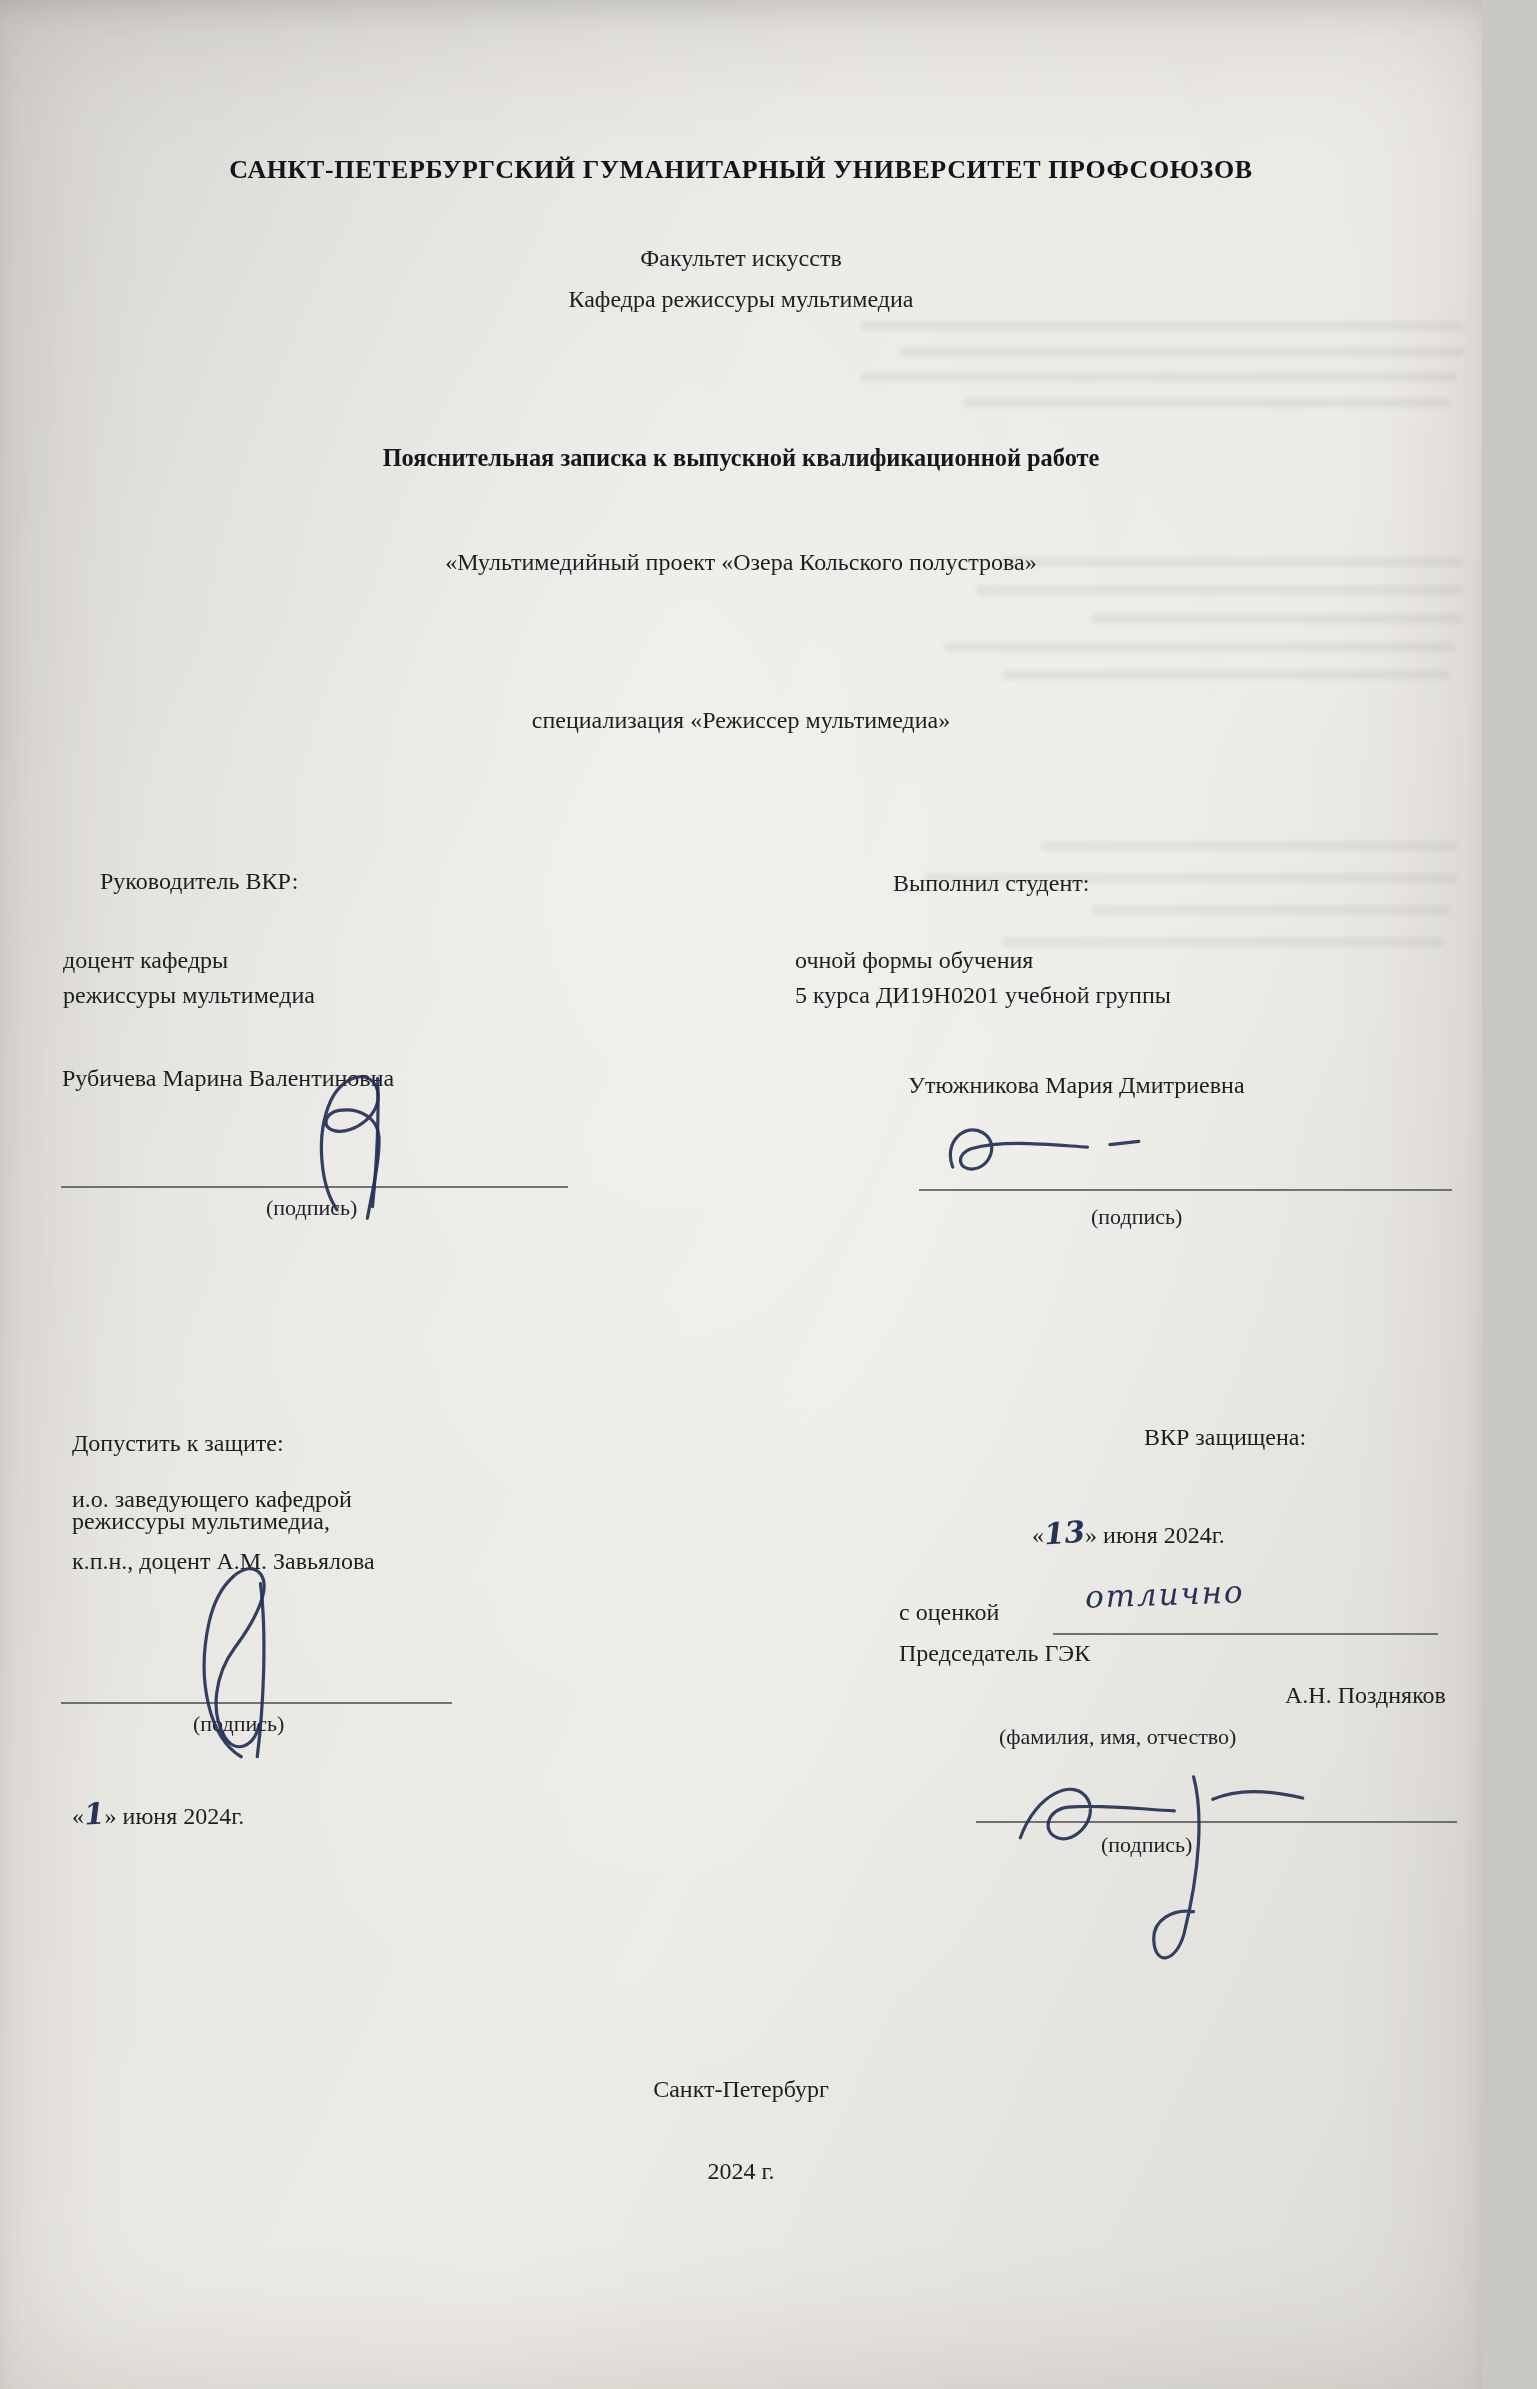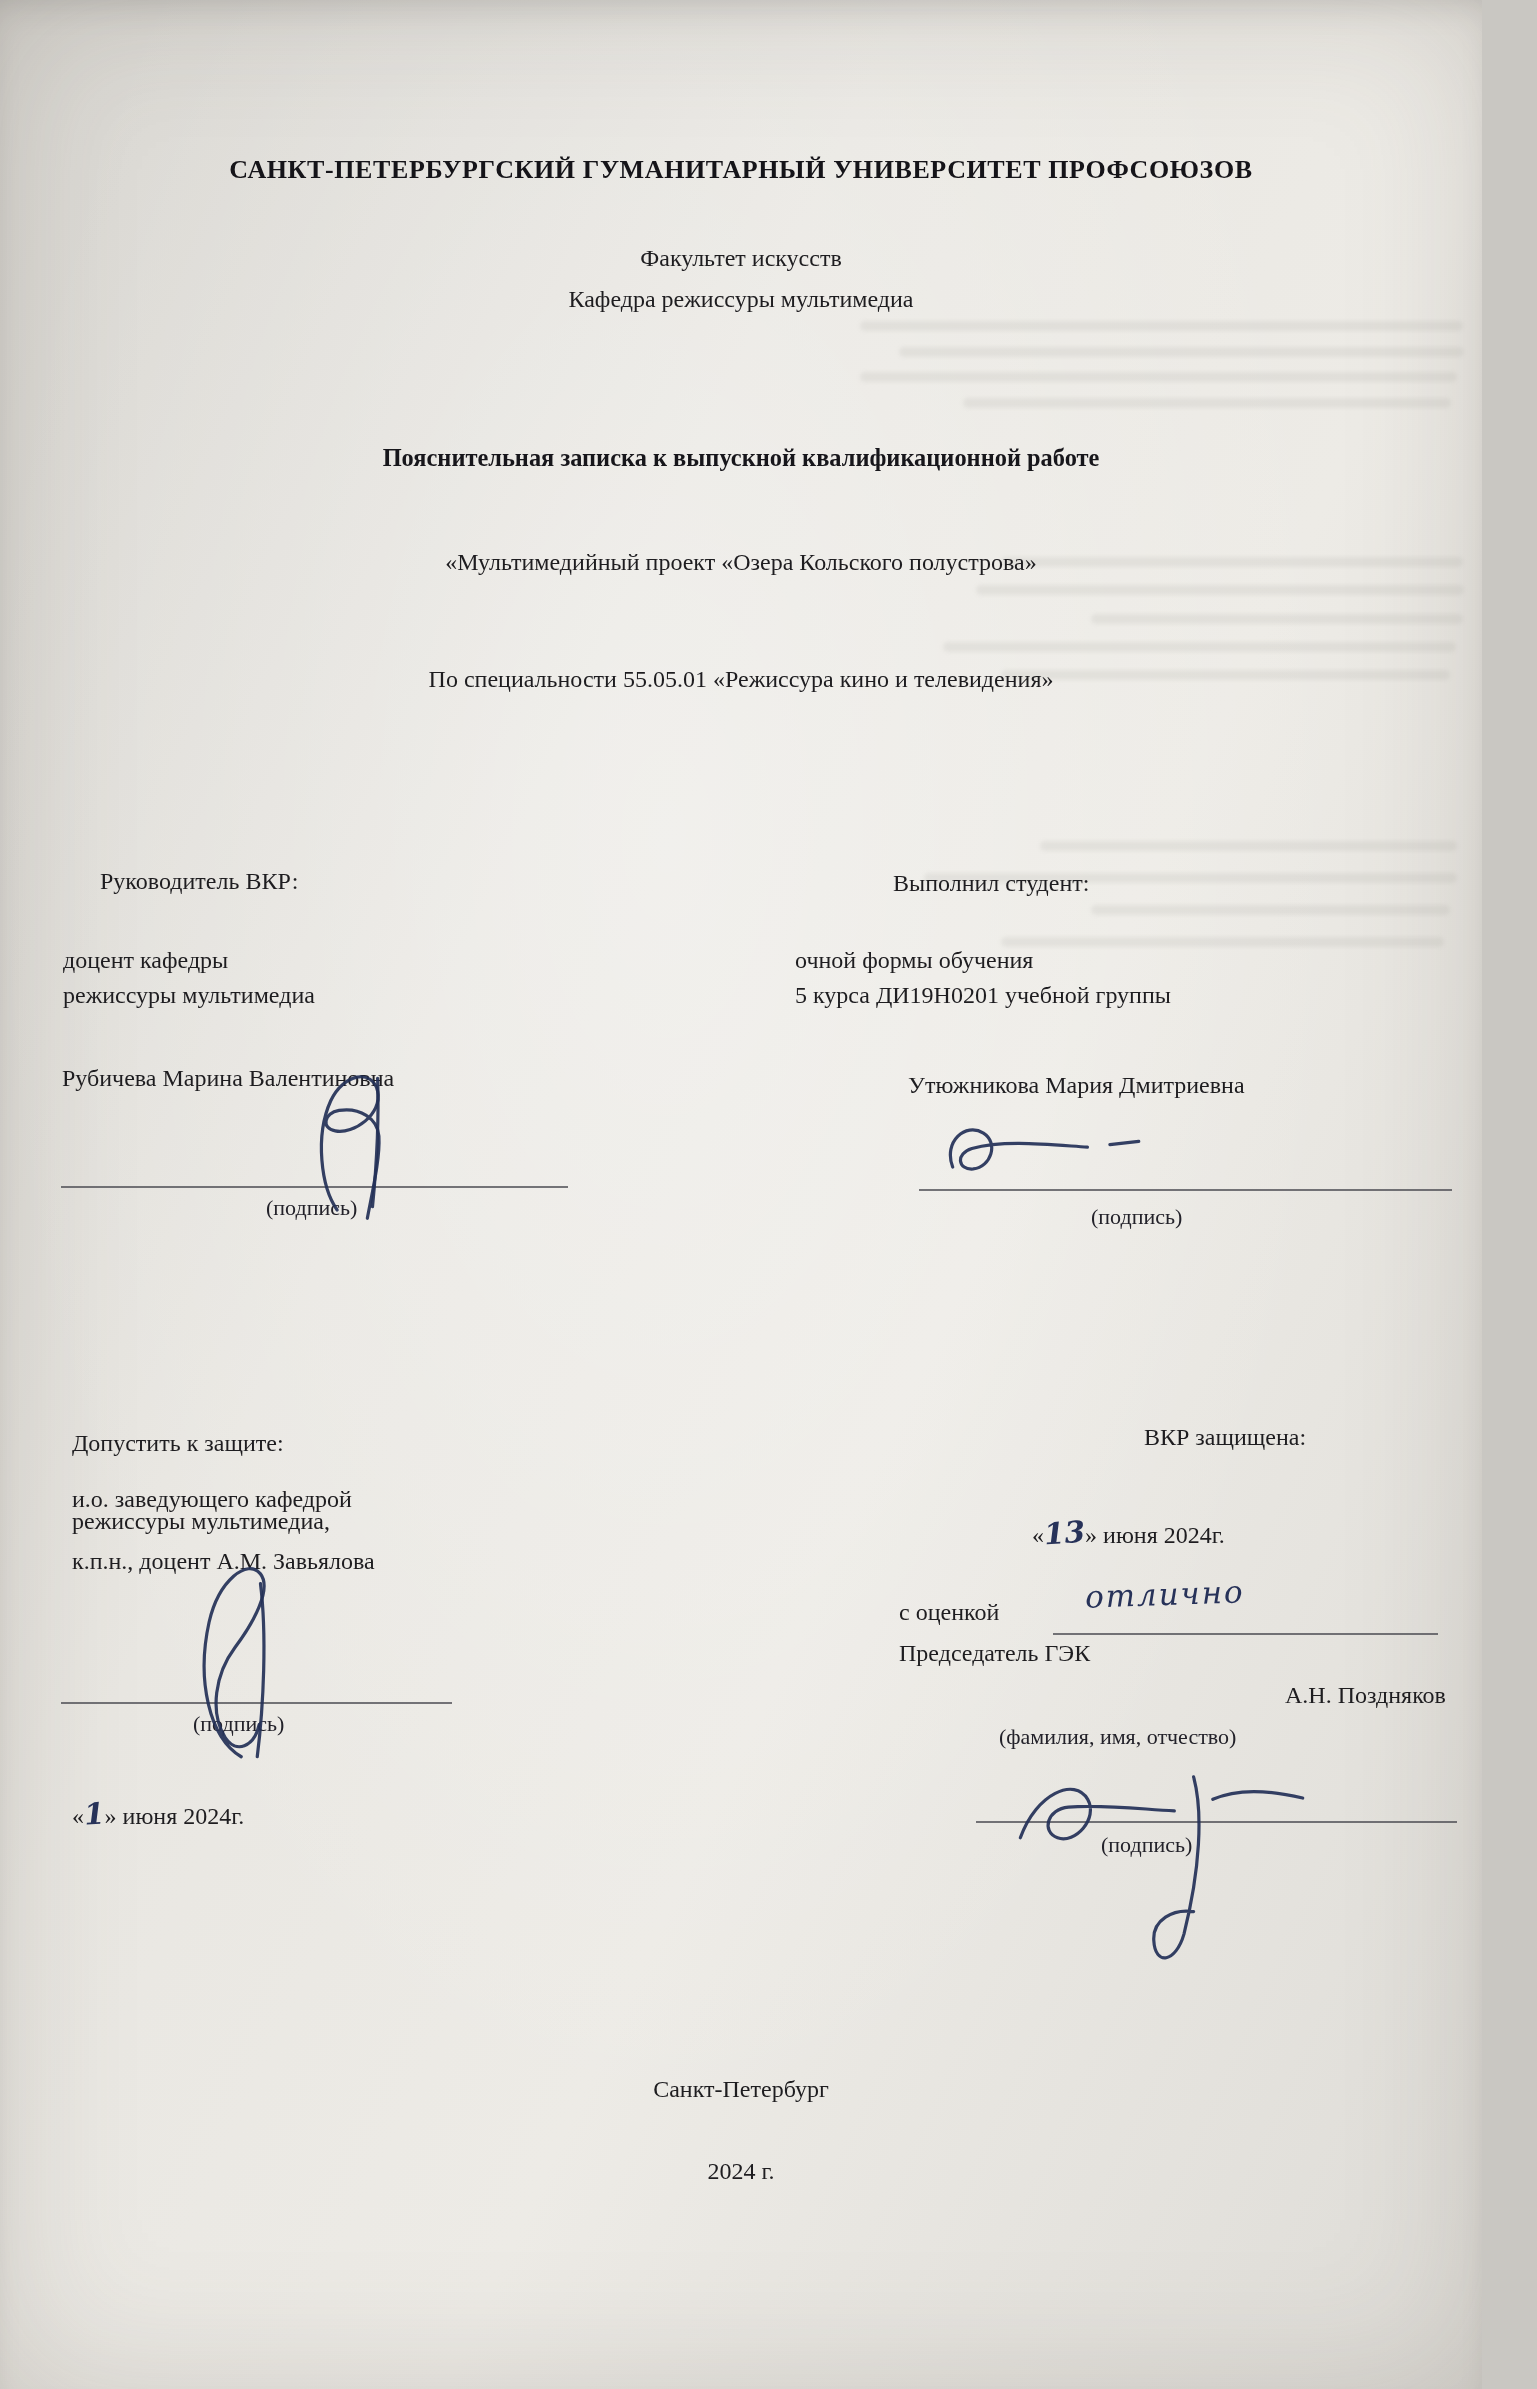--- a/index.html
+++ b/index.html
@@ -52,21 +52,21 @@
     <div class="ghost" style="left:1091px;top:905px;width:359px;"></div>
     <div class="ghost" style="left:1001px;top:937px;width:443px;"></div>
   </div>
 
   <div class="center h-uni" style="top:155px;">САНКТ-ПЕТЕРБУРГСКИЙ ГУМАНИТАРНЫЙ УНИВЕРСИТЕТ ПРОФСОЮЗОВ</div>
   <div class="center line" style="top:286px;">Кафедра режиссуры мультимедиа</div>
   <div class="center line" style="top:245px;">Факультет искусств</div>
 
   <div class="center line" style="top:549px;">«Мультимедийный проект «Озера Кольского полустрова»</div>
   <div class="center h-doc" style="top:444px;">Пояснительная записка к выпускной квалификационной работе</div>
-  <div class="center line" style="top:666px;">По специальности 55.05.01 «Режиссура кино и телевидения»</div>
+  <div class="center line" style="top:707px;">специализация «Режиссер мультимедиа»</div>
 
   <div class="abs line" style="left:100px;top:868px;">Руководитель ВКР:</div>
   <div class="abs line" style="left:63px;top:947px;">доцент кафедры</div>
   <div class="abs line" style="left:63px;top:982px;">режиссуры мультимедиа</div>
   <div class="abs line" style="left:62px;top:1065px;">Рубичева Марина Валентиновна</div>
   <div class="sig-line" style="left:61px;top:1186px;width:507px;"></div>
   <div class="abs cap" style="left:266px;top:1195px;">(подпись)</div>
   <svg class="sig" style="left:276px;top:1059px;" width="148" height="167" viewBox="0 0 230 260">
     <path d="M95 235 C70 200 60 120 85 65 C105 22 150 15 158 50 C166 86 120 118 92 112 C70 108 74 84 98 80 C130 75 158 92 160 120 C162 155 150 205 142 248"></path>
     <path d="M158 30 C160 90 156 170 150 230"></path>

